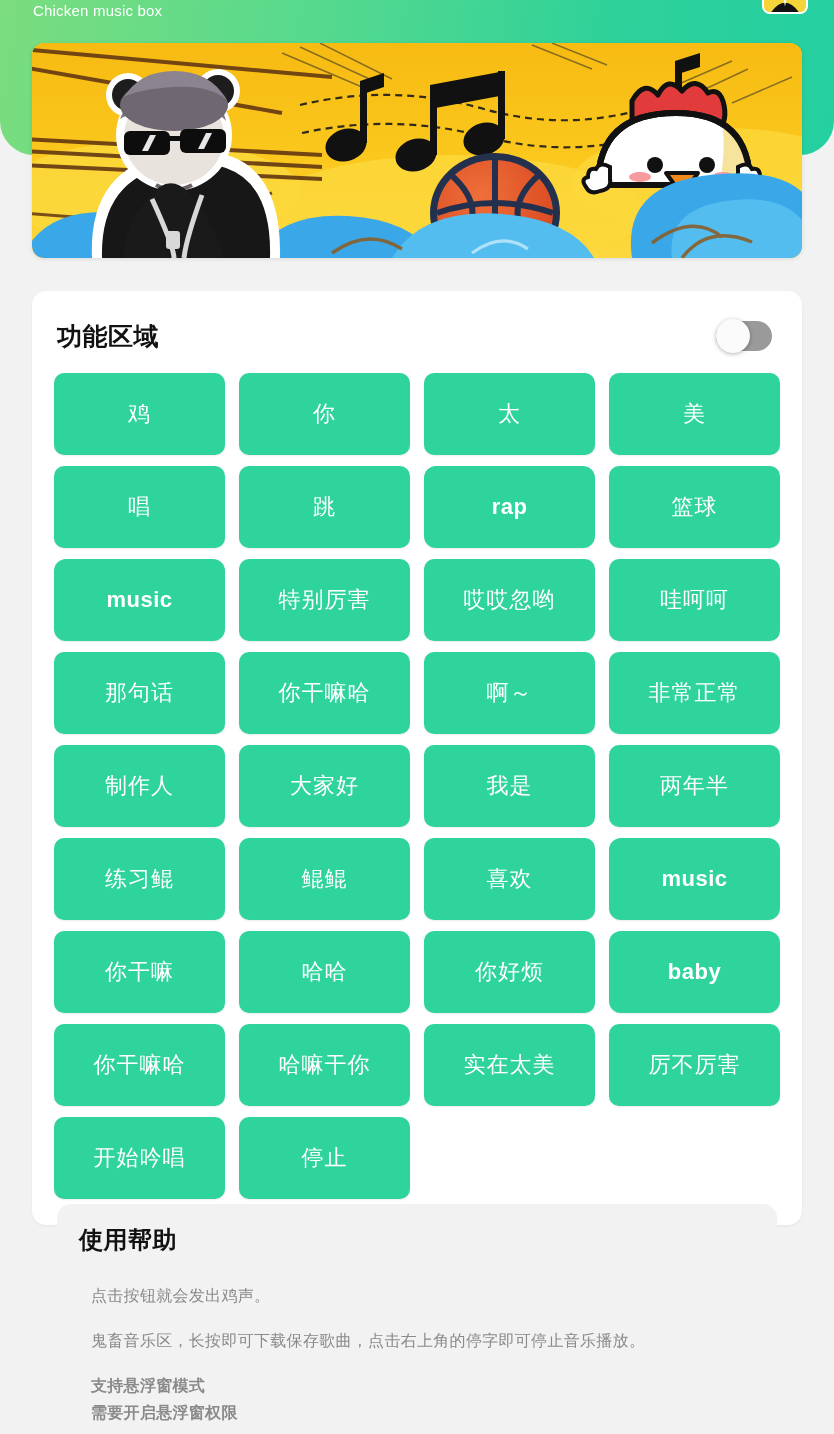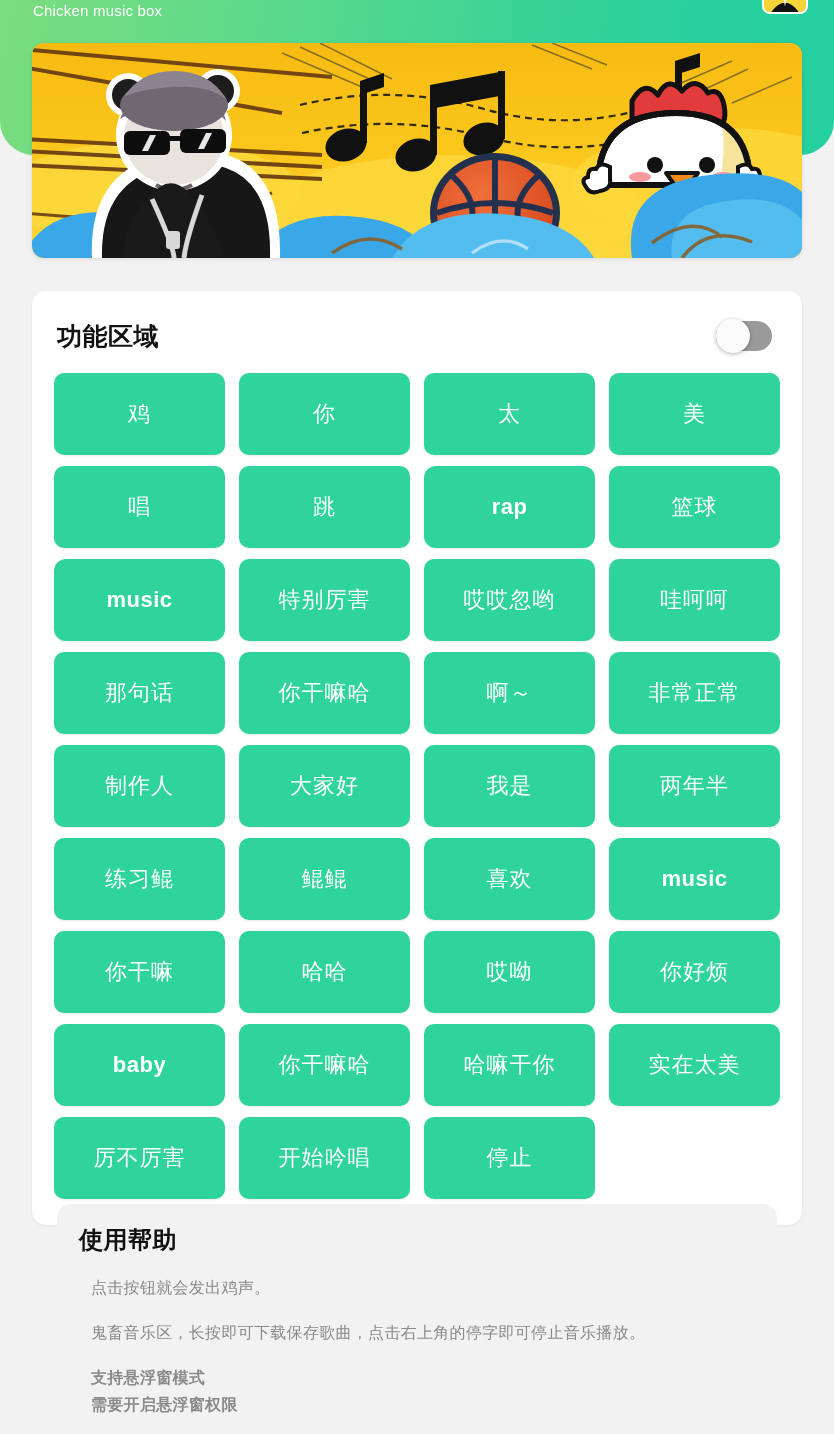--- a/index.html
+++ b/index.html
@@ -142,21 +142,21 @@
     background: #f1f2f1;
     border-radius: 14px;
     padding: 20px 22px 18px 22px;
     z-index: 2;
   }
   .help-title {
     font-size: 24px;
     font-weight: bold;
     color: #121212;
     letter-spacing: .5px;
-    margin-bottom: 18px;
+    margin-bottom: 26px;
   }
   .help-p {
     font-size: 16px;
     line-height: 27px;
     color: #8a8a8a;
     margin: 0 0 18px 12px;
     letter-spacing: .3px;
   }
   .help-p.tight { margin-bottom: 0; font-weight: bold; }
   .help-p.tight + .help-p.tight { margin-top: 0; }
@@ -349,21 +349,20 @@
       <button class="snd-btn">制作人</button>
       <button class="snd-btn">大家好</button>
       <button class="snd-btn">我是</button>
       <button class="snd-btn">两年半</button>
       <button class="snd-btn">练习鲲</button>
       <button class="snd-btn">鲲鲲</button>
       <button class="snd-btn">喜欢</button>
       <button class="snd-btn latin">music</button>
       <button class="snd-btn">你干嘛</button>
       <button class="snd-btn">哈哈</button>
-      <button class="snd-btn">哎呦</button>
       <button class="snd-btn">你好烦</button>
       <button class="snd-btn latin">baby</button>
       <button class="snd-btn">你干嘛哈</button>
       <button class="snd-btn">哈嘛干你</button>
       <button class="snd-btn">实在太美</button>
       <button class="snd-btn">厉不厉害</button>
       <button class="snd-btn">开始吟唱</button>
       <button class="snd-btn">停止</button>
     </div>
 </div>

